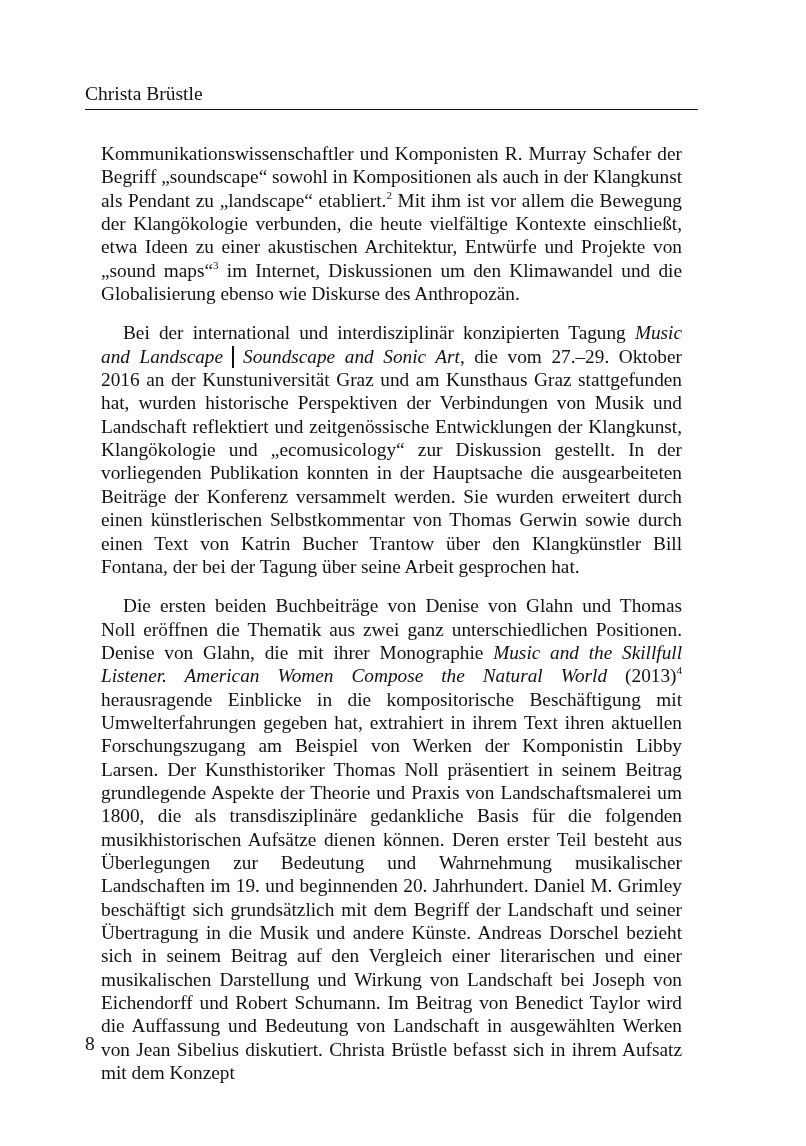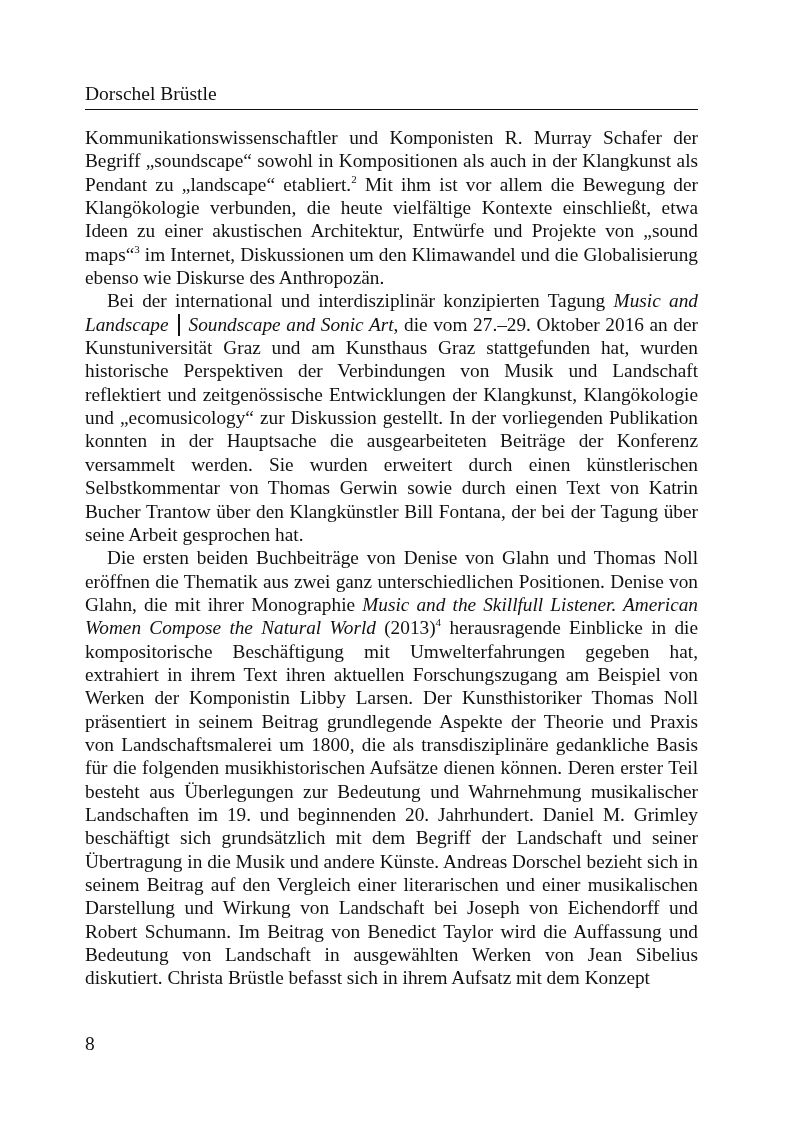--- a/index.html
+++ b/index.html
@@ -1,30 +1,30 @@
 <!DOCTYPE html>
 <html><head>
 <meta charset="utf-8">
 <style>
   html, body { margin: 0; padding: 0; background: #ffffff; }
   body { width: 806px; height: 1146px; position: relative; overflow: hidden;
          font-family: "Liberation Serif", "DejaVu Serif", serif; color: #111; }
   .running-head { position: absolute; left: 85px; top: 82px; font-size: 19.5px; line-height: 24px; }
   .rule { position: absolute; left: 85px; top: 109px; width: 613px; height: 0; border-top: 1.6px solid #111; }
   .body-text { position: absolute; left: 85px; top: 126px; width: 613px; font-size: 19.3px; line-height: 23.35px; }
-  .body-text p { margin: 0; text-align: justify; text-align-last: left; }
+  .body-text p { margin: 16px; text-align: justify; text-align-last: left; }
   .body-text p.indent { text-indent: 22px; }
   sup { font-size: 11px; line-height: 0; vertical-align: 8px; }
   .sep { display: inline-block; width: 2px; height: 22px; background: #111; vertical-align: -5px; margin: 0 9px 0 9px; }
   .page-number { position: absolute; left: 85px; top: 1033px; font-size: 19.5px; }
 </style>
 </head>
 <body>
 
-<div class="running-head">Dorschel Brüstle</div>
+<div class="running-head">Christa Brüstle</div>
 <div class="rule"></div>
 
 <div class="body-text">
   <p>Kommunikationswissenschaftler und Komponisten R. Murray Schafer der Begriff „soundscape“ sowohl in Kompositionen als auch in der Klangkunst als Pendant zu „landscape“ etabliert.<sup>2</sup> Mit ihm ist vor allem die Bewegung der Klangökologie verbunden, die heute vielfältige Kontexte einschließt, etwa Ideen zu einer akustischen Architektur, Entwürfe und Projekte von „sound maps“<sup>3</sup> im Internet, Diskussionen um den Klimawandel und die Globalisierung ebenso wie Diskurse des Anthropozän.</p>
   <p class="indent">Bei der international und interdisziplinär konzipierten Tagung <i>Music and Landscape</i><span class="sep"></span><i>Soundscape and Sonic Art</i>, die vom 27.–29. Oktober 2016 an der Kunstuniversität Graz und am Kunsthaus Graz stattgefunden hat, wurden historische Perspektiven der Verbindungen von Musik und Landschaft reflektiert und zeitgenössische Entwicklungen der Klangkunst, Klangökologie und „ecomusicology“ zur Diskussion gestellt. In der vorliegenden Publikation konnten in der Hauptsache die ausgearbeiteten Beiträge der Konferenz versammelt werden. Sie wurden erweitert durch einen künstlerischen Selbstkommentar von Thomas Gerwin sowie durch einen Text von Katrin Bucher Trantow über den Klangkünstler Bill Fontana, der bei der Tagung über seine Arbeit gesprochen hat.</p>
   <p class="indent">Die ersten beiden Buchbeiträge von Denise von Glahn und Thomas Noll eröffnen die Thematik aus zwei ganz unterschiedlichen Positionen. Denise von Glahn, die mit ihrer Monographie <i>Music and the Skillfull Listener. American Women Compose the Natural World</i> (2013)<sup>4</sup> herausragende Einblicke in die kompositorische Beschäftigung mit Umwelterfahrungen gegeben hat, extrahiert in ihrem Text ihren aktuellen Forschungszugang am Beispiel von Werken der Komponistin Libby Larsen. Der Kunsthistoriker Thomas Noll präsentiert in seinem Beitrag grundlegende Aspekte der Theorie und Praxis von Landschaftsmalerei um 1800, die als trans­disziplinäre gedankliche Basis für die folgenden musikhistorischen Aufsätze dienen können. Deren erster Teil besteht aus Überlegungen zur Bedeutung und Wahrnehmung musikalischer Landschaften im 19. und beginnenden 20. Jahrhundert. Daniel M. Grimley beschäftigt sich grundsätzlich mit dem Begriff der Landschaft und seiner Übertragung in die Musik und andere Künste. Andreas Dorschel bezieht sich in seinem Beitrag auf den Vergleich einer literarischen und einer musikalischen Darstellung und Wirkung von Landschaft bei Joseph von Eichendorff und Robert Schumann. Im Beitrag von Benedict Taylor wird die Auffassung und Bedeutung von Landschaft in ausgewählten Werken von Jean Sibelius diskutiert. Christa Brüstle befasst sich in ihrem Aufsatz mit dem Konzept</p>
 </div>
 
 <div class="page-number">8</div>
 

